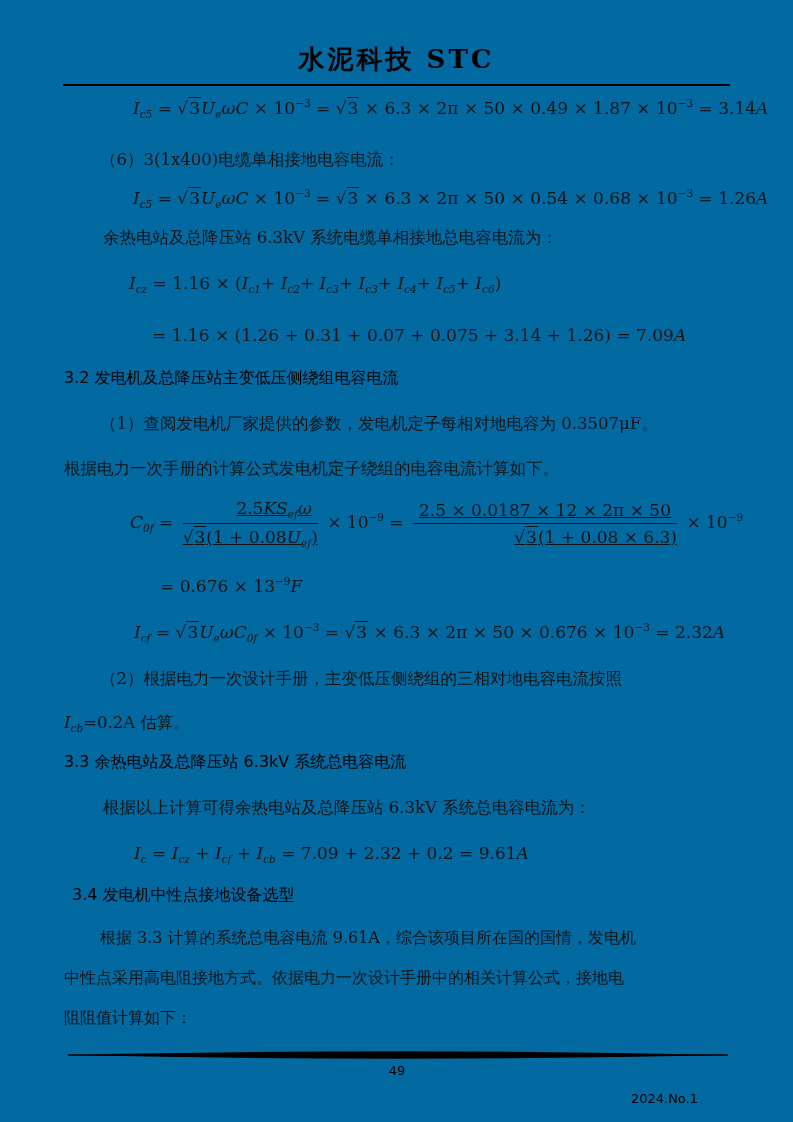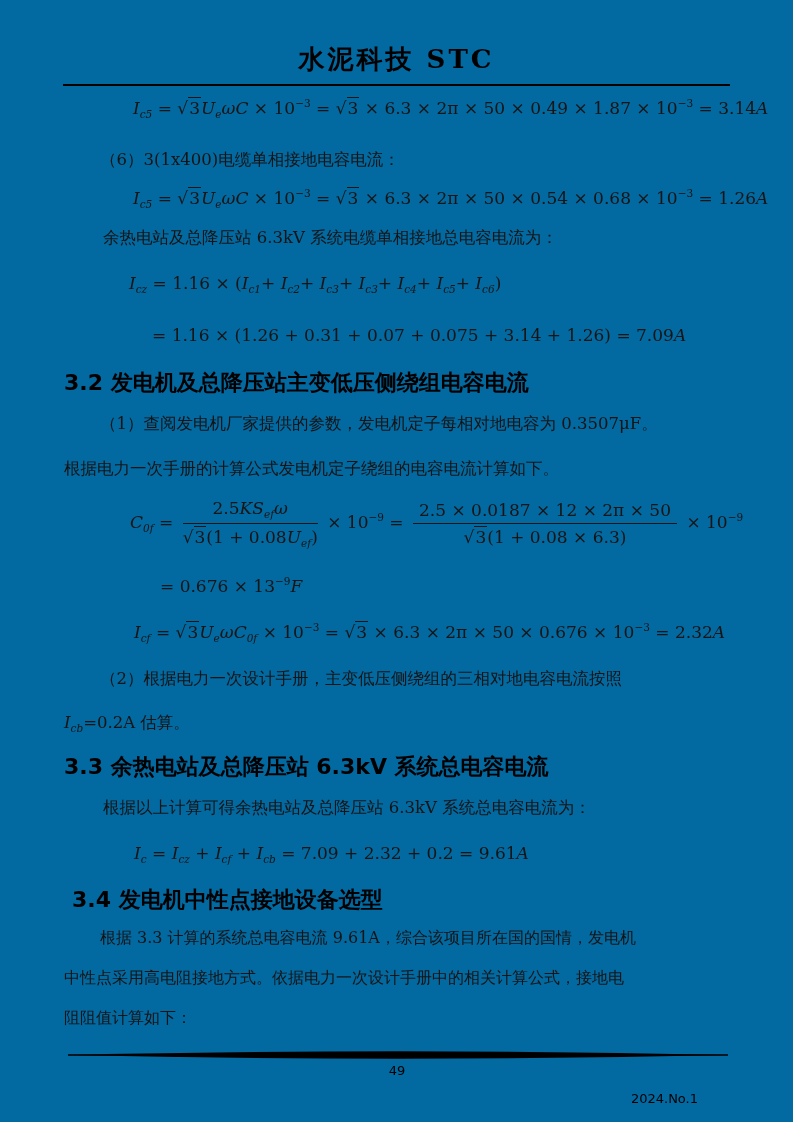--- a/index.html
+++ b/index.html
@@ -16,31 +16,31 @@
   .journal-title{
     width:793px;text-align:center;
     font-size:26px;font-weight:600;letter-spacing:3px;color:#000;
   }
   .header-rule{
     left:63px;top:84px;width:667px;height:2px;background:#000;
   }
   .para{font-size:16.5px;color:#141414;white-space:nowrap;}
   .heading{
     font-family:"DejaVu Sans","Liberation Sans",sans-serif;
-    font-weight:700;font-size:22px;color:#000;white-space:nowrap;
+    font-weight:400;font-size:16px;color:#000;white-space:nowrap;
   }
   .formula{font-size:17px;color:#151515;white-space:nowrap;}
   .m-n{font-style:normal;}
   .m-i{font-style:italic;}
   .m-sub{font-style:italic;font-size:10.5px;vertical-align:-4px;}
   .m-sup{font-style:normal;font-size:10.5px;vertical-align:7px;}
   .sqrt{white-space:nowrap;}
   .sqrt .radical{font-style:normal;}
   .sqrt .sqrt-body{border-top:1.5px solid #151515;padding:0 1px;font-style:normal;}
-  .frac{display:inline-block;vertical-align:middle;text-align:center;margin:0 4px;}
+  .frac{display:inline-block;vertical-align:middle;text-align:right;margin:0 4px;text-decoration:underline;}
   .frac .fnum{display:block;border-bottom:1.5px solid #151515;padding:0 6px 3px;}
   .frac .fden{display:block;padding-top:3px;}
   .p34-line{height:40px;line-height:40px;font-size:16px;white-space:nowrap;}
   .p34-indent{padding-left:36px;}
   .footer-text{
     font-family:"DejaVu Sans","Liberation Sans",sans-serif;
     font-size:13px;color:#000;
   }
 </style>
 </head>

